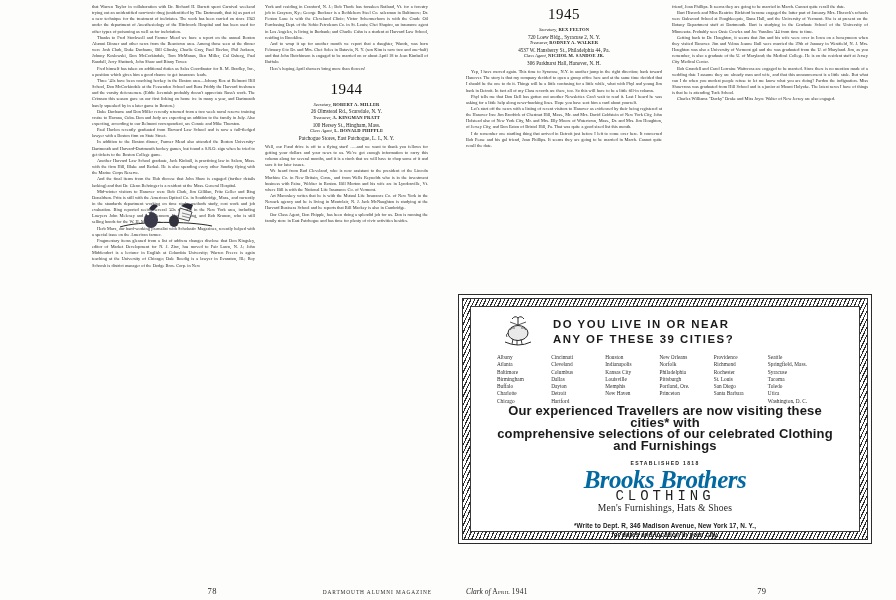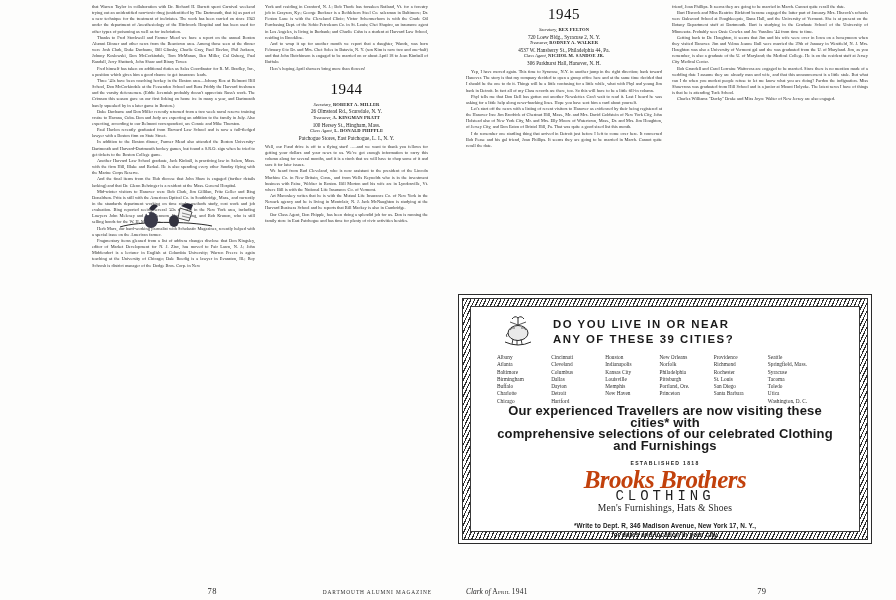--- a/index.html
+++ b/index.html
@@ -133,21 +133,21 @@
     margin-top:9px;
     color:#222;
   }
   .bb-logo{text-align:center;margin-top:1px;}
   .bb-script{
     font-family:"Liberation Serif", serif;
     font-style:italic;
     font-weight:bold;
     font-size:25px;
     letter-spacing:-0.5px;
-    color:#c2410c;
+    color:#0369a1;
     line-height:26px;
     display:block;
   }
   .bb-clothing{
     display:block;
     font-family:Liberation Mono, monospace;
     font-size:14px;
     letter-spacing:4px;
     color:#1e1e1e;
     margin-top:-3px;

